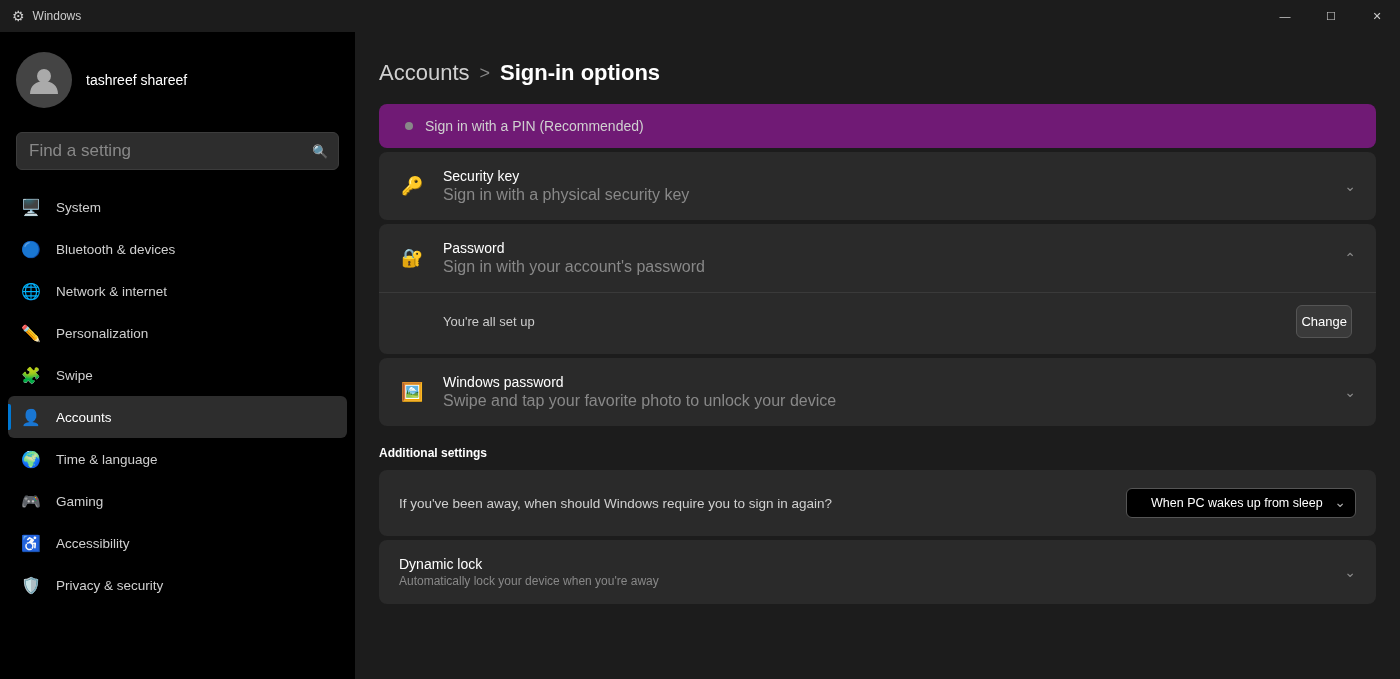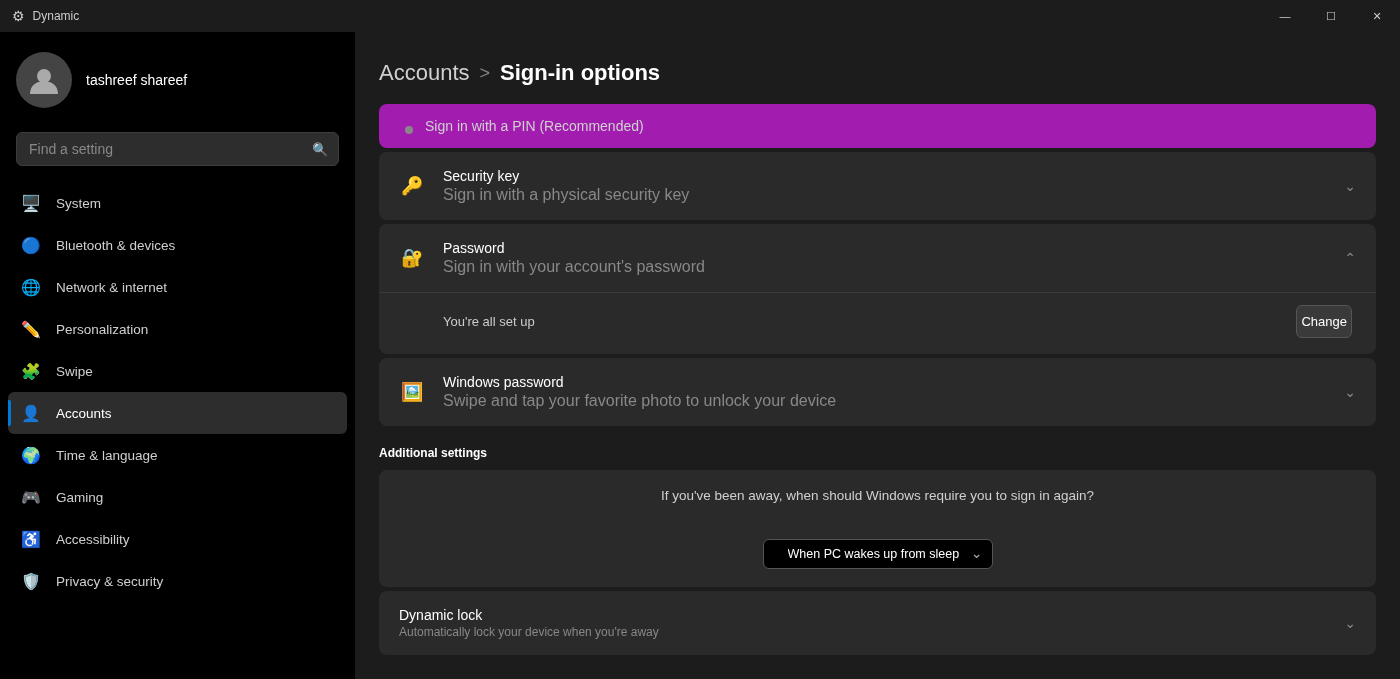--- a/index.html
+++ b/index.html
@@ -89,21 +89,21 @@
       margin: 8px 16px 12px 16px;
       position: relative;
     }
     .search-box input {
       width: 100%;
       padding: 8px 36px 8px 12px;
       background: #2d2d2d;
       border: 1px solid #3c3c3c;
       border-radius: 6px;
       color: #ccc;
-      font-size: 14px;
+      font-size: 17px;
       outline: none;
     }
     .search-box input::placeholder { color: #888; }
     .search-icon-wrap {
       position: absolute;
       right: 10px;
       top: 50%;
       transform: translateY(-50%);
       color: #888;
       font-size: 13px;
@@ -206,26 +206,26 @@
     .section-desc {
       font-size: 16px;
       color: #888;
     }
     .chevron {
       font-size: 14px;
       color: #888;
     }
     
     .pin-item {
-      background: #a21caf;
+      background: #701a75;
       border-radius: 8px;
       margin-bottom: 4px;
       padding: 14px 20px;
       display: flex;
-      align-items: flex-end;
+      align-items: center;
       gap: 12px;
       cursor: pointer;
     }
     .pin-dot {
       width: 8px;
       height: 8px;
       border-radius: 50%;
       background: #888;
       margin-left: 6px;
     }
@@ -269,21 +269,20 @@
     }
     .setting-row {
       background: #2a2a2a;
       border-radius: 8px;
       margin-bottom: 4px;
       padding: 18px 20px;
       display: flex;
       align-items: center;
       justify-content: space-between;
       gap: 36px;
-      flex-direction: column;
     }
     .setting-row-label {
       font-size: 13.5px;
       color: #d0d0d0;
       flex: 1;
     }
     .dropdown-select {
       background: #000000;
       border: 1px solid #555;
       border-radius: 6px;
@@ -332,21 +331,21 @@
       font-size: 12px;
       color: #888;
       margin-top: 2px;
     }
   </style>
 </head>
 <body>
 
 <div class="titlebar">
   <span style="font-size:14px; color:#ccc;">⚙</span>
-  <span class="titlebar-title">Dynamic</span>
+  <span class="titlebar-title">Windows</span>
   <div class="titlebar-controls">
     <button class="titlebar-btn">—</button>
     <button class="titlebar-btn">☐</button>
     <button class="titlebar-btn close">✕</button>
   </div>
 </div>
 
 <div class="app-body">
 
   <div class="sidebar">

